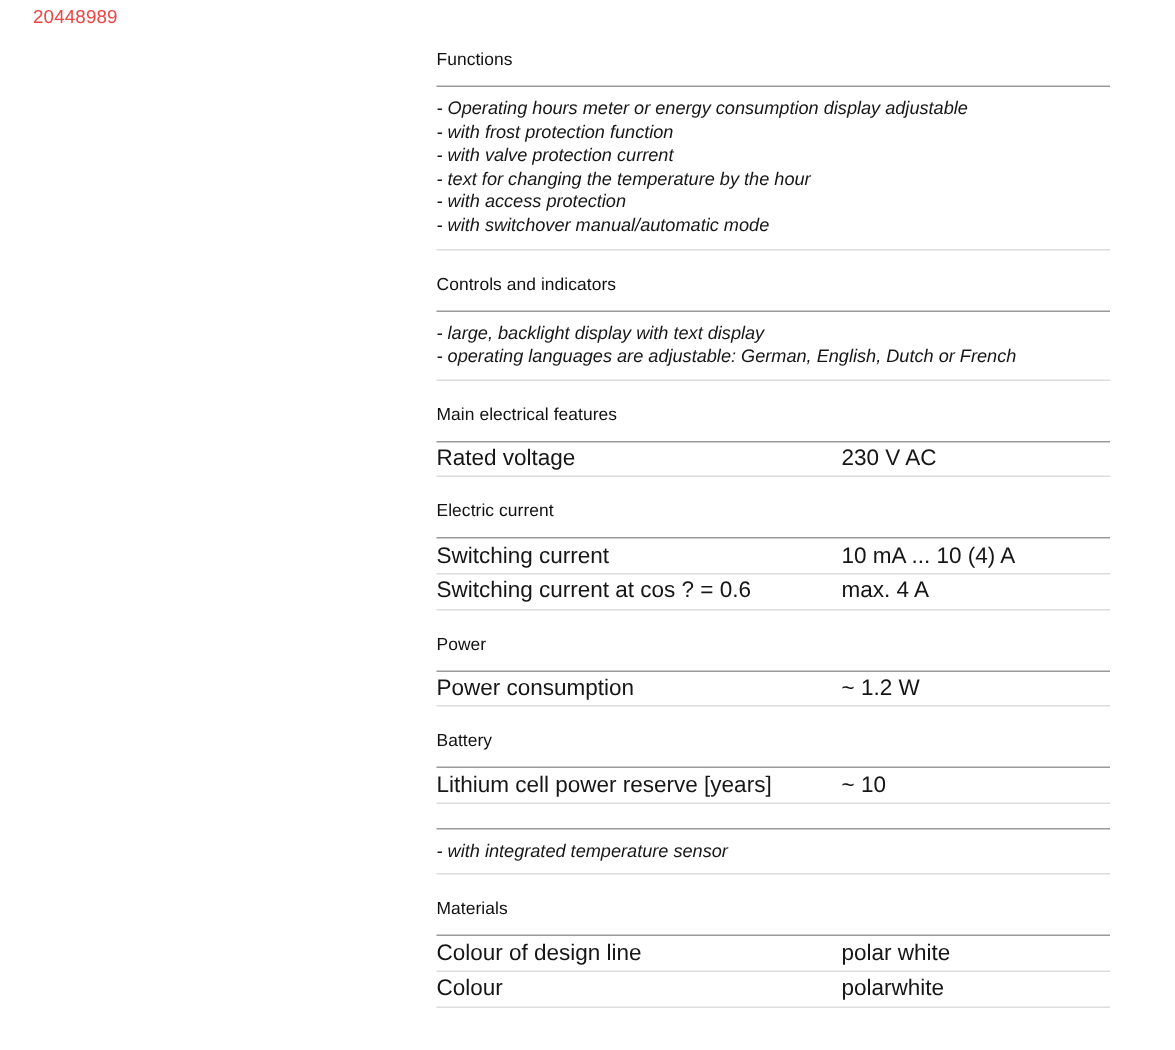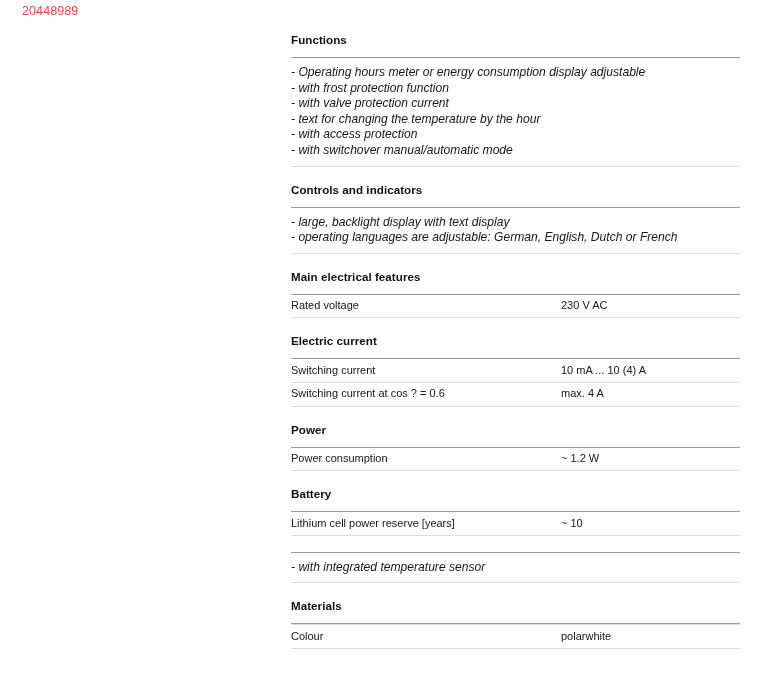--- a/index.html
+++ b/index.html
@@ -34,21 +34,21 @@
     left: 291px;
     top: 33px;
     width: 449px;
   }
 
   .section { margin-bottom: 16px; }
   .section:last-child { margin-bottom: 0; margin-top: 12px; }
 
   .section-heading {
     font-size: 11.6px;
-    font-weight: bold;
+    font-weight: normal;
     color: #111111;
     line-height: 14px;
     padding-bottom: 10px;
     letter-spacing: 0.05px;
   }
 
   
   .rule-head {
     height: 1px;
     background: #9a9a9a;
@@ -71,21 +71,21 @@
     color: #161616;
     white-space: nowrap;
     font-style: italic;
   }
 
   
   .rows { }
   .row {
     display: flex;
     align-items: baseline;
-    font-size: 11px;
+    font-size: 15px;
     line-height: 15.6px;
     color: #161616;
     padding: 3.5px 0 3.5px 0;
     justify-content: space-between;
   }
   .row .label {
     width: 270px;
     flex: 0 0 270px;
     white-space: nowrap;
   }
@@ -175,20 +175,24 @@
       <div class="rule-head"></div>
       <div class="lines">
         <div class="line">- with integrated temperature sensor</div>
       </div>
       <div class="rule-row"></div>
     </div>
     <div class="section">
       <div class="section-heading">Materials</div>
       <div class="rule-head"></div>
       <div class="rows">
+        <div class="row">
+          <div class="label">Colour of design line</div>
+          <div class="value">polar white</div>
+        </div>
         <div class="rule-row"></div>
         <div class="row">
           <div class="label">Colour</div>
           <div class="value">polarwhite</div>
         </div>
         <div class="rule-row"></div>
       </div>
     </div>
   </div>
 

